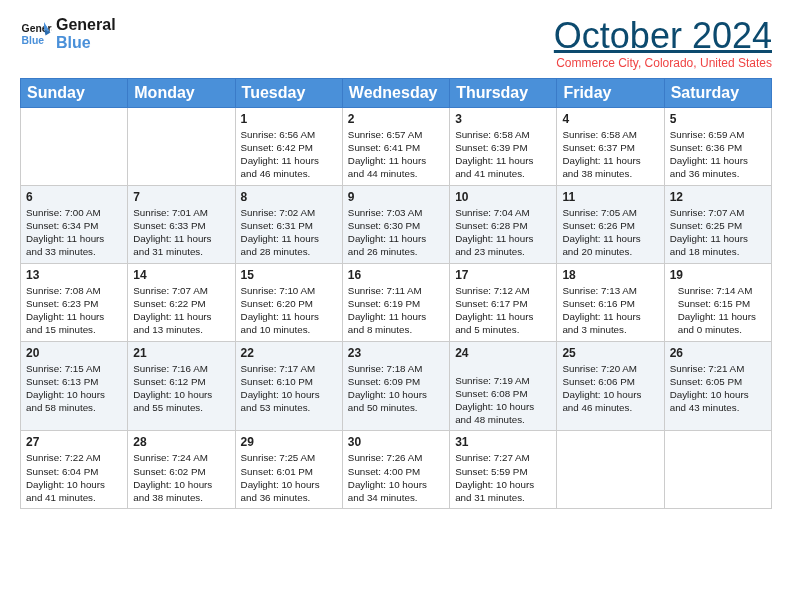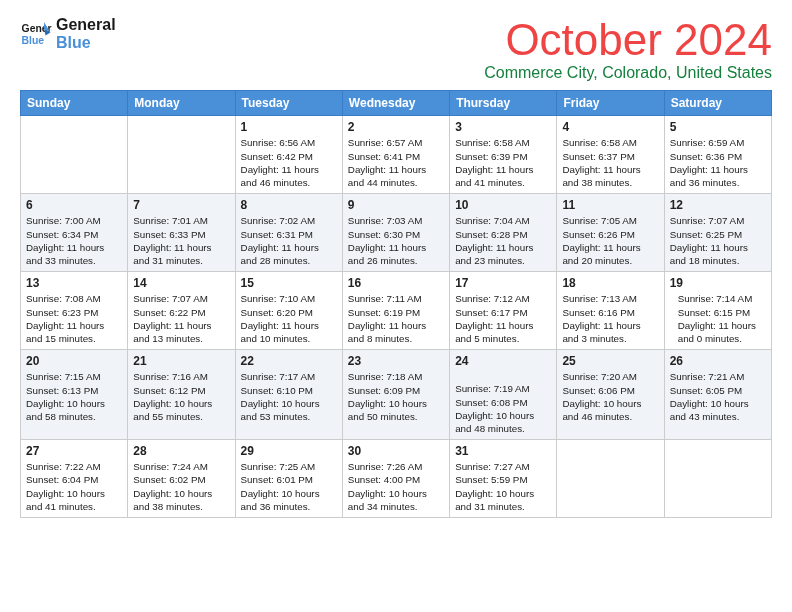--- a/index.html
+++ b/index.html
@@ -26,40 +26,41 @@
       gap: 4px;
     }
     .logo-icon {
       width: 32px;
       height: 32px;
     }
     .title-block {
       text-align: right;
     }
     .month-title {
-      font-size: 44px;
+      font-size: 36px;
       font-weight: normal;
+      color: #0c4a6e;
+      line-height: 1.1;
+      text-decoration: underline;
+    }
+    .subtitle {
+      font-size: 12px;
       color: #ef4444;
-      line-height: 1.1;
-    }
-    .subtitle {
-      font-size: 16px;
-      color: #15803d;
     }
     table {
       width: 100%;
       border-collapse: collapse;
       font-size: 10.5px;
     }
     thead tr th {
       background-color: #4a90d9;
       color: #fff;
       text-align: left;
       padding: 5px 6px;
-      font-size: 12px;
+      font-size: 16px;
       font-weight: bold;
       border: 1px solid #3a7bc8;
     }
     tbody tr td {
       border: 1px solid #ccc;
       vertical-align: top;
       padding: 4px 5px;
       height: 78px;
       color: #222;
       width: calc(100% / 7);

